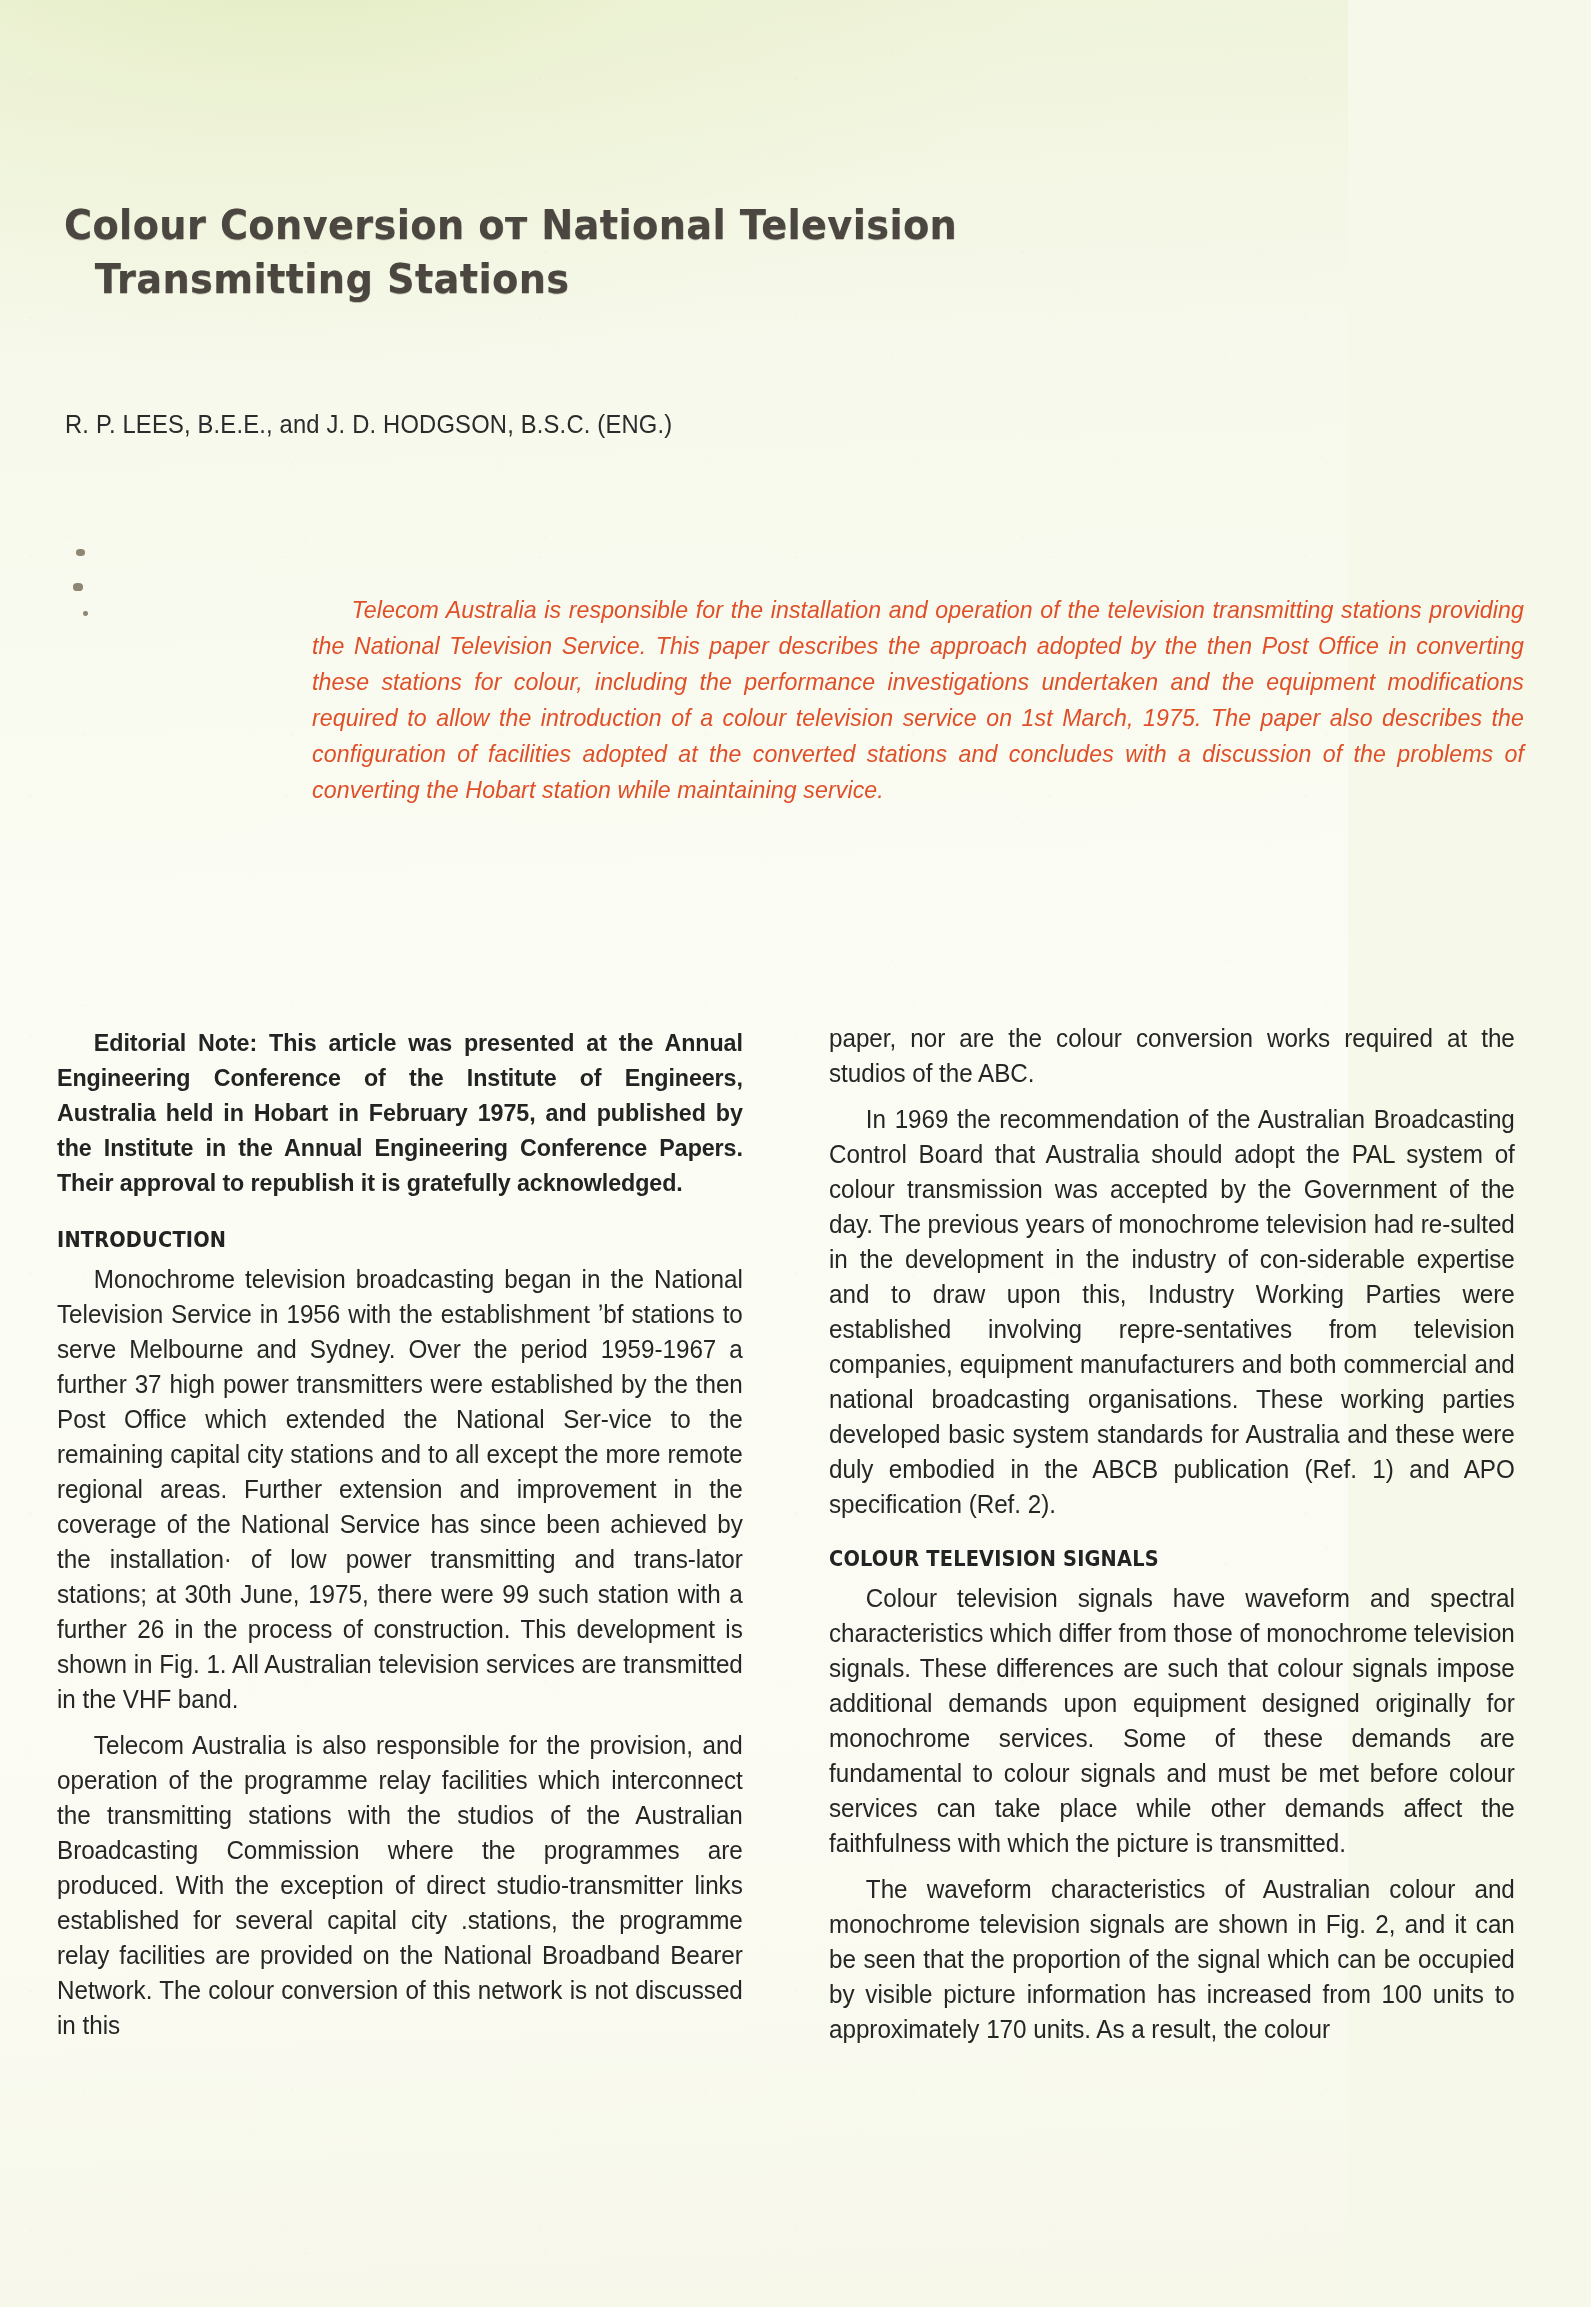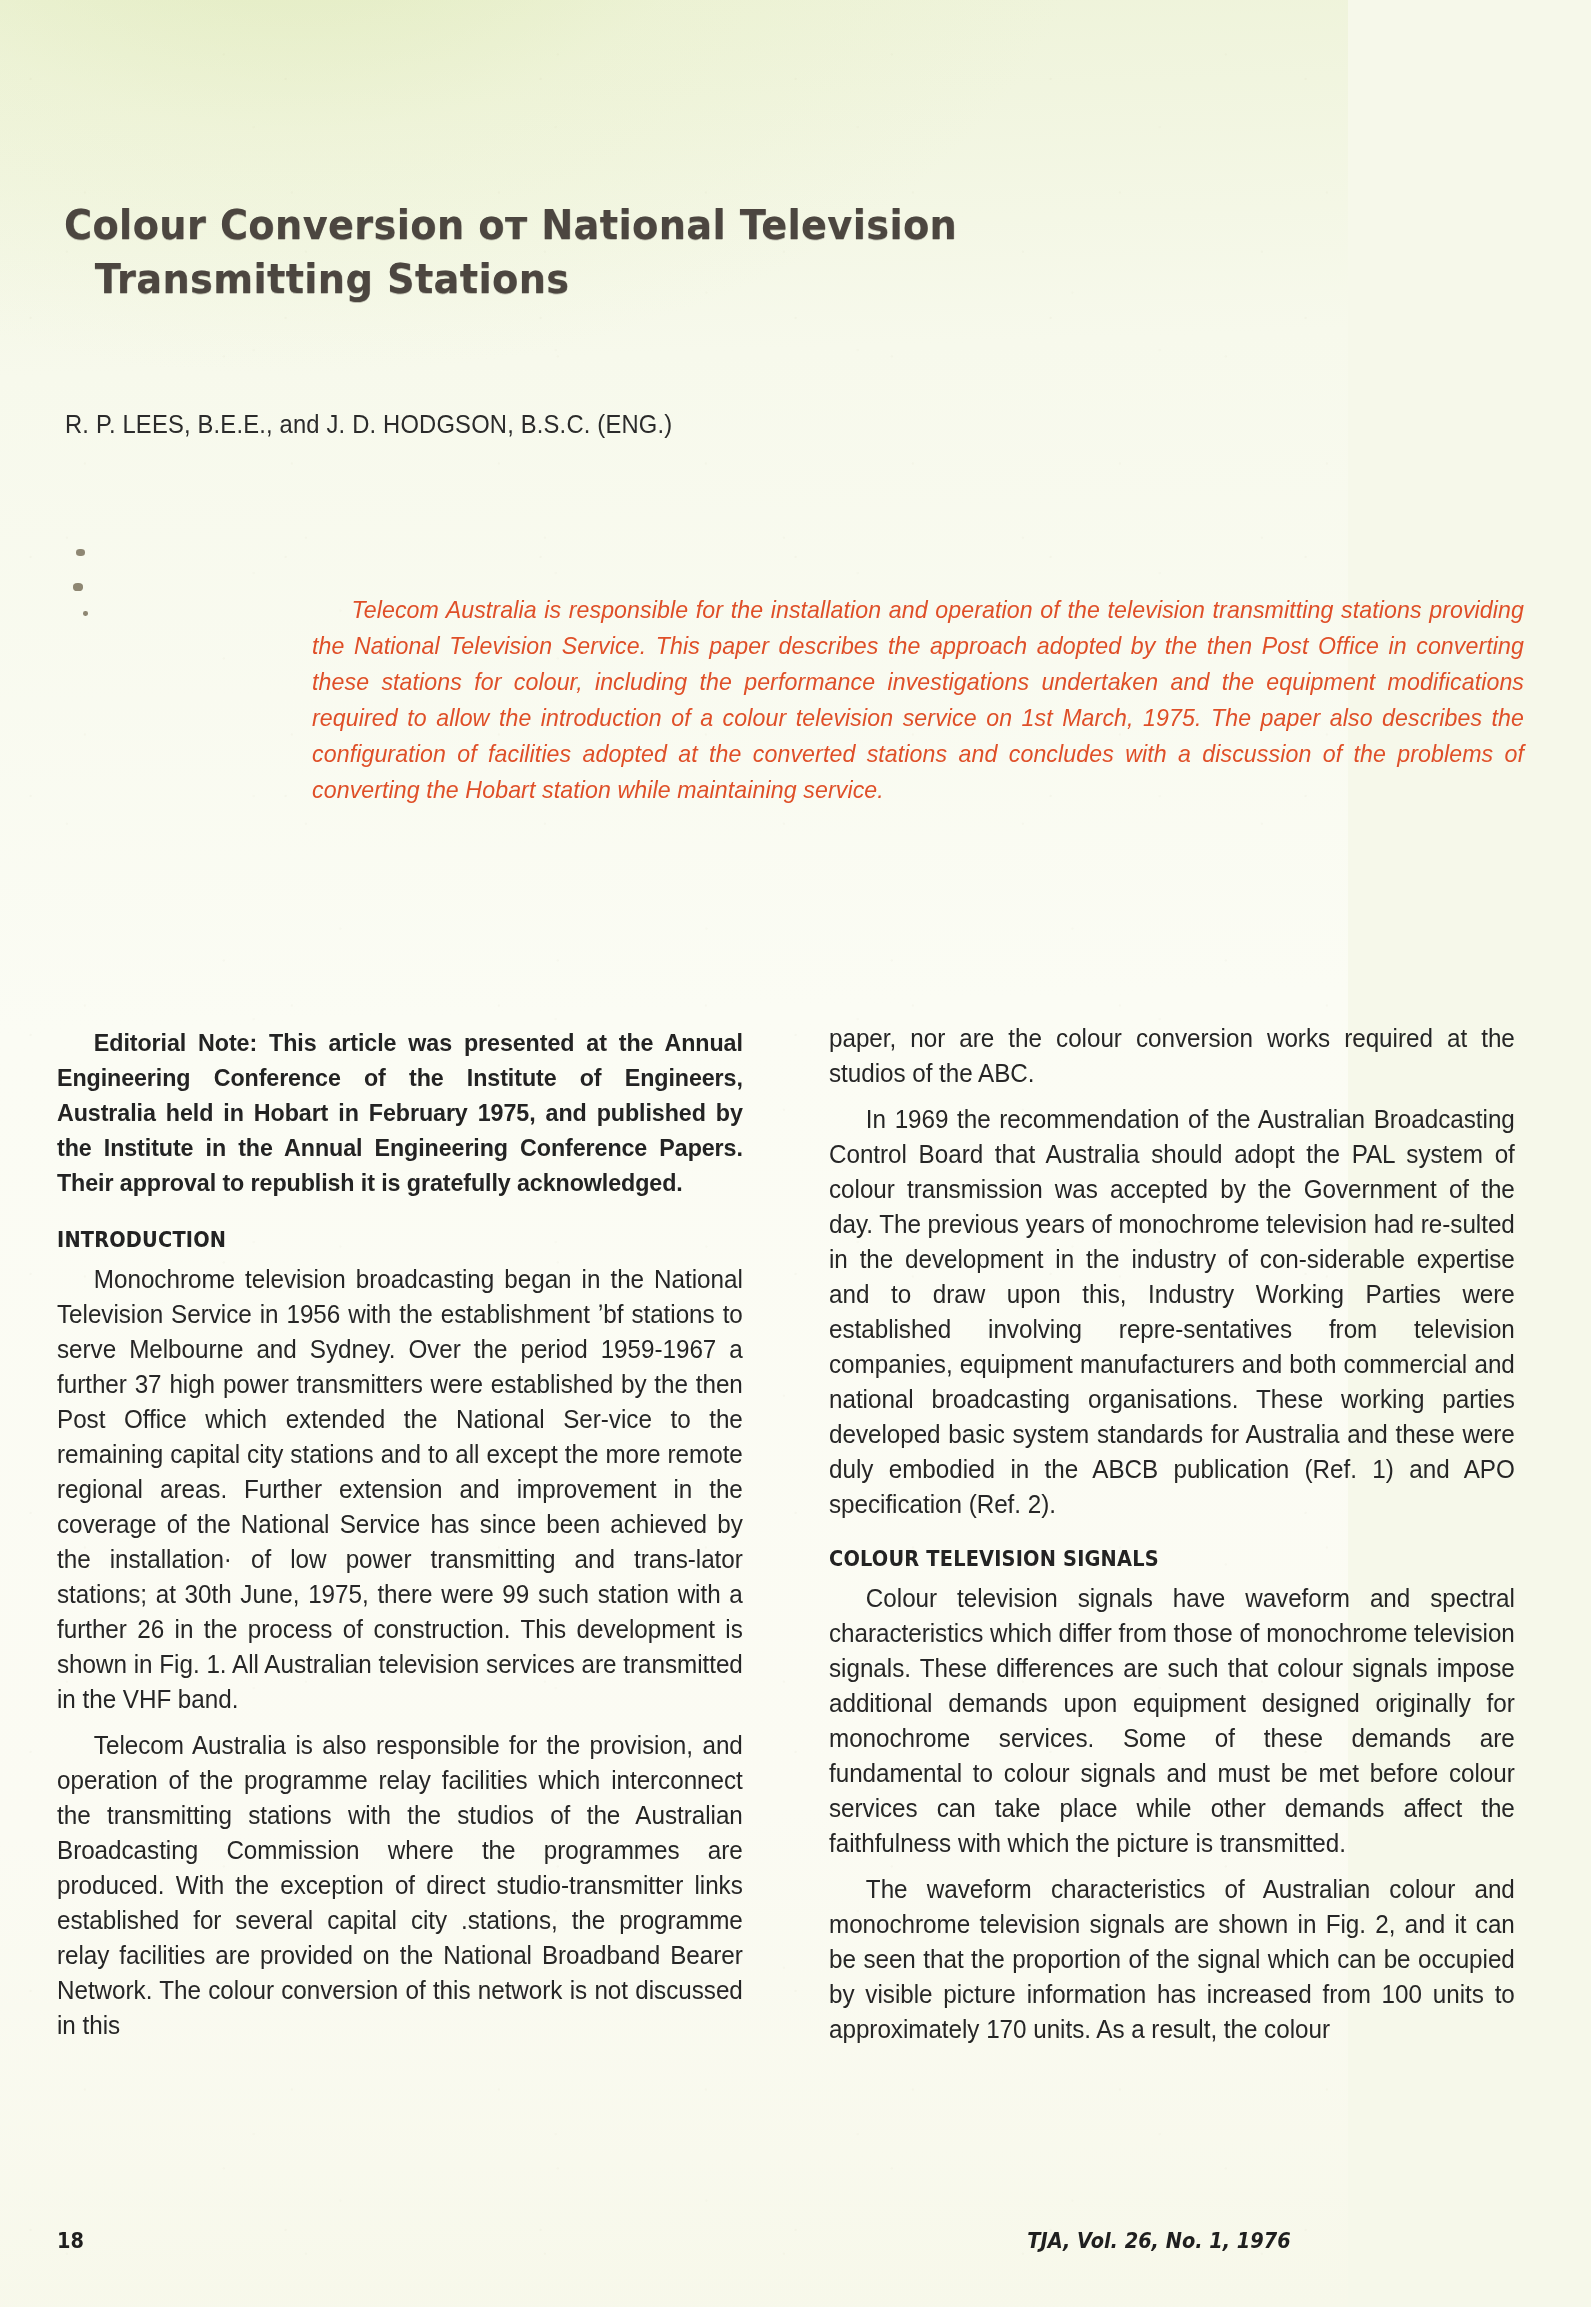--- a/index.html
+++ b/index.html
@@ -210,19 +210,15 @@
     <div class="col">
       <p class="body-p no-indent">paper, nor are the colour conversion works required at the studios of the ABC.</p>
       <p class="body-p">In 1969 the recommendation of the Australian Broadcasting Control Board that Australia should adopt the PAL system of colour transmission was accepted by the Government of the day. The previous years of monochrome television had re-sulted in the development in the industry of con-siderable expertise and to draw upon this, Industry Working Parties were established involving repre-sentatives from television companies, equipment manufacturers and both commercial and national broadcasting organisations. These working parties developed basic system standards for Australia and these were duly embodied in the ABCB publication (Ref. 1) and APO specification (Ref. 2).</p>
       <h2 class="section-heading">COLOUR TELEVISION SIGNALS</h2>
       <p class="body-p">Colour television signals have waveform and spectral characteristics which differ from those of monochrome television signals. These differences are such that colour signals impose additional demands upon equipment designed originally for monochrome services. Some of these demands are fundamental to colour signals and must be met before colour services can take place while other demands affect the faithfulness with which the picture is transmitted.</p>
       <p class="body-p">The waveform characteristics of Australian colour and monochrome television signals are shown in Fig. 2, and it can be seen that the proportion of the signal which can be occupied by visible picture information has increased from 100 units to approximately 170 units. As a result, the colour</p>
     </div>
 
   </div>
 
-  <div class="footer">
-    <span class="page-number">18</span>
-    <span class="journal-ref">TJA, Vol. 26, No. 1, 1976</span>
-  </div>
 
 </div>
 
 
 </body></html>

